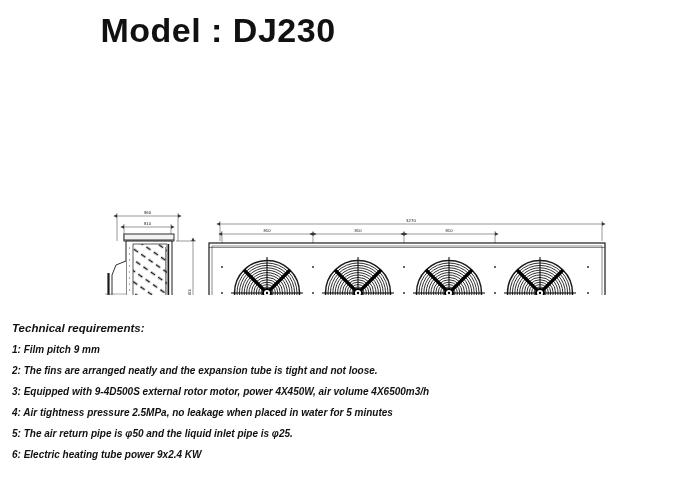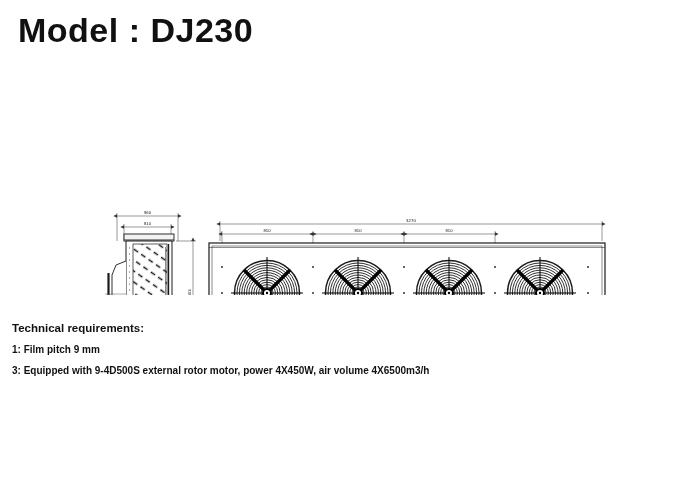--- a/index.html
+++ b/index.html
@@ -16,20 +16,21 @@
     color: #000000;
   }
 
   
   #title-block {
     position: absolute;
     left: 18px;
     top: 8px;
     width: 400px;
     height: 48px;
+    text-align: center;
   }
   #model-title {
     font-family: "Liberation Sans", sans-serif;
     font-weight: bold;
     font-size: 34px;
     letter-spacing: 0.5px;
     line-height: 44px;
     white-space: nowrap;
     color: #111111;
   }
@@ -45,20 +46,21 @@
   #drawing-svg {
     display: block;
   }
 
   
   #tech-block {
     position: absolute;
     left: 12px;
     top: 318px;
     width: 660px;
+    font-style: italic;
   }
   .tech-line {
     font-family: "Liberation Sans", sans-serif;
     font-weight: bold;
     font-size: 10px;
     line-height: 21px;
     color: #111111;
     white-space: nowrap;
   }
   #tech-heading {
@@ -330,14 +332,18 @@
         <line x1="360" y1="265" x2="425" y2="265" stroke="#555555" stroke-width="0.6"></line>
         <text x="393" y="264" text-anchor="middle" font-size="4.4" font-family="'Liberation Sans', sans-serif" fill="#111111">3000</text>
       </g>
     </g>
   </svg>
 </div>
 
 <div id="tech-block">
   <div id="tech-heading" class="tech-line">Technical requirements:</div>
   <div class="tech-line">1: Film pitch 9 mm</div>
+  <div class="tech-line">2: The fins are arranged neatly and the expansion tube is tight and not loose.</div>
   <div class="tech-line">3: Equipped with 9-4D500S external rotor motor, power 4X450W, air volume 4X6500m3/h</div>
+  <div class="tech-line">4: Air tightness pressure 2.5MPa, no leakage when placed in water for 5 minutes</div>
+  <div class="tech-line">5: The air return pipe is φ50 and the liquid inlet pipe is φ25.</div>
+  <div class="tech-line">6: Electric heating tube power 9x2.4 KW</div>
 </div>
 
 </body></html>

